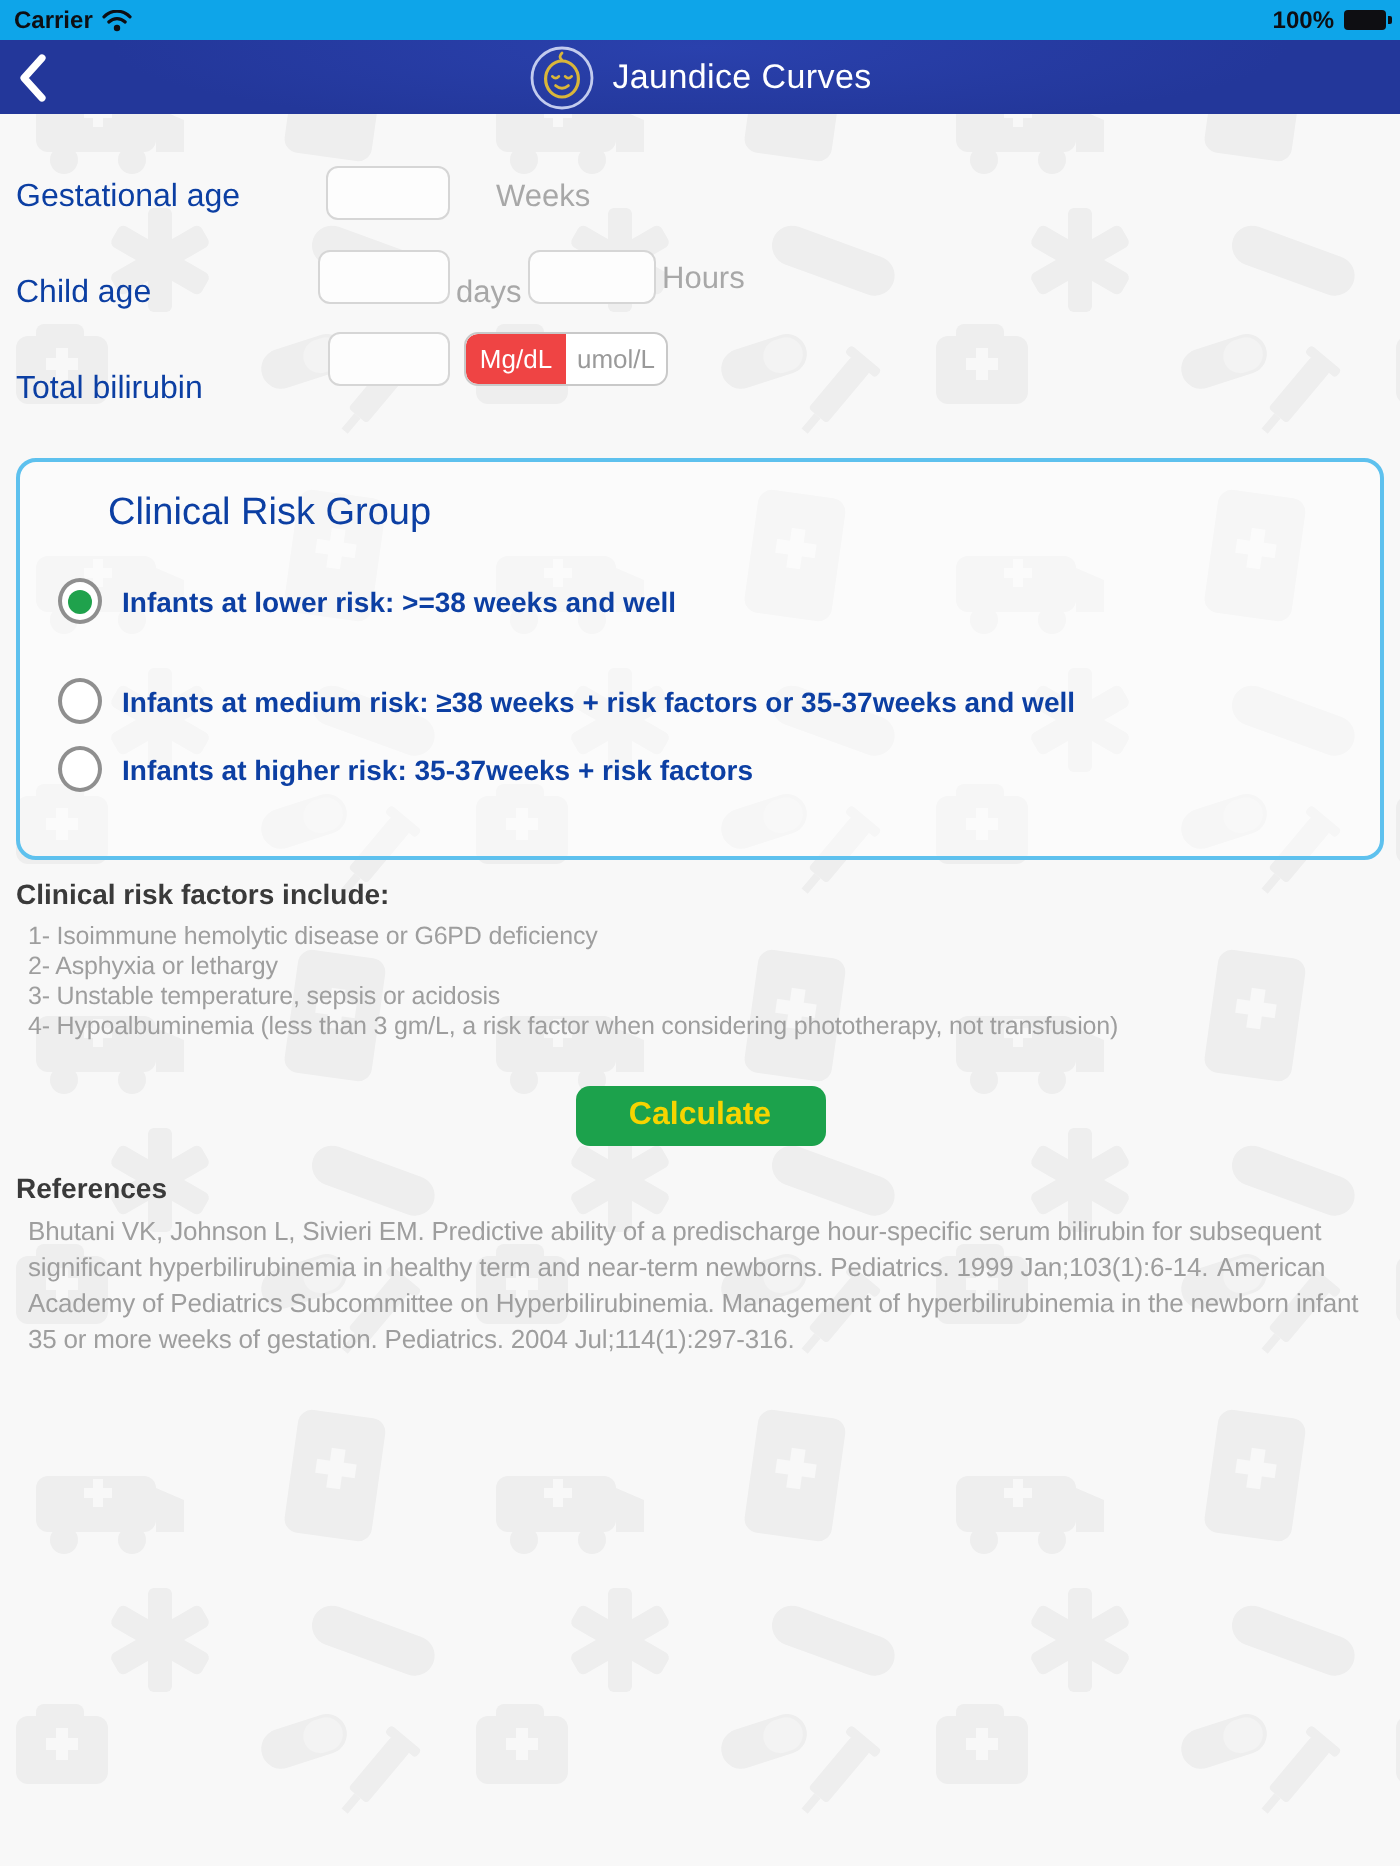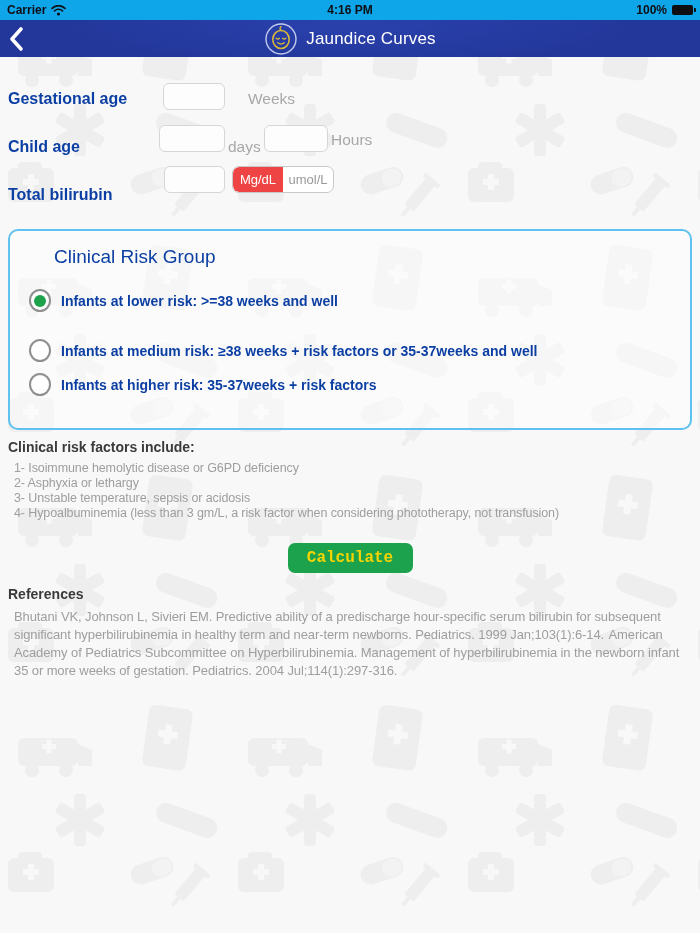--- a/index.html
+++ b/index.html
@@ -22,21 +22,21 @@
 
   
   .nav-bar { position:relative; height:37px; background:#23379a;
     background:radial-gradient(ellipse 420px 60px at 50% 10%, #2a41ad 0%, #23379a 70%); }
   .back-btn { position:absolute; left:8px; top:5px; width:26px; height:28px; display:flex; align-items:center; cursor:pointer; }
   .nav-center { position:absolute; left:0; right:0; top:0; height:37px; display:flex; align-items:center; justify-content:center; gap:8px; }
   .nav-title { color:#ffffff; font-size:17px; letter-spacing:0.2px; }
 
   
   .form { position:relative; height:165px; }
-  .f-label { position:absolute; font-size:16px; font-weight:700; color:#0c3fa3; }
+  .f-label { position:absolute; font-size:16px; font-weight:400; color:#0c3fa3; }
   .f-input { position:absolute; border:1px solid #d6d6d6; border-radius:6px; background:#fdfdfd; height:27px;
     font-size:14px; padding:0 6px; color:#333; outline:none; }
   .f-unit { position:absolute; font-size:15.5px; color:#a8a8a8; }
 
   .seg { position:absolute; left:232px; top:109px; width:102px; height:27px; display:flex;
     border:1px solid #c9c9c9; border-radius:7px; overflow:hidden; background:#fff; }
   .seg-item { width:51px; display:flex; align-items:center; justify-content:center; font-size:13px; color:#9a9a9a; cursor:pointer; }
   .seg-item.selected { background:#ef4444; color:#ffffff; border-radius:6px 0 0 6px; }
 
   
@@ -52,21 +52,21 @@
   .radio-label { font-size:14px; font-weight:700; color:#0c3fa3; }
 
   
   .rf-title { margin:9px 0 0 8px; font-size:14px; font-weight:700; color:#3a3a3a; }
   .rf-list { margin:6px 0 0 14px; }
   .rf-item { font-size:12.5px; line-height:15px; color:#9e9e9e; letter-spacing:-0.1px; }
 
   
   .btn-wrap { margin-top:22px; display:flex; justify-content:center; }
   .calc-btn { width:125px; height:30px; background:#1ca24c; border:none; border-radius:7px;
-    color:#f6d400; font-size:16px; font-weight:700; font-family:Liberation Mono, monospace; cursor:pointer; }
+    color:#f6d400; font-size:16px; font-weight:700; font-family:Liberation Sans, sans-serif; cursor:pointer; }
 
   
   .refs-title { margin:13px 0 0 8px; font-size:14px; font-weight:700; color:#3a3a3a; }
   .refs-body { margin:5px 8px 0 14px; width:676px; }
   .ref-entry { font-size:13px; line-height:15.5px; color:#9e9e9e; letter-spacing:-0.1px; }
 </style>
 </head>
 <body>
 
 <div class="screen">
@@ -129,21 +129,20 @@
 
     <div class="status-bar">
       <div class="status-left">
         <span>Carrier</span>
         <svg width="15" height="11" viewBox="0 0 15 11">
           <path d="M1 3.4 C3 1.4 5.1 0.6 7.5 0.6 C9.9 0.6 12 1.4 14 3.4" stroke="#0e0e12" stroke-width="1.6" fill="none" stroke-linecap="round"></path>
           <path d="M3.4 6 C4.6 4.9 6 4.3 7.5 4.3 C9 4.3 10.4 4.9 11.6 6" stroke="#0e0e12" stroke-width="1.6" fill="none" stroke-linecap="round"></path>
           <circle cx="7.5" cy="9" r="1.6" fill="#0e0e12"></circle>
         </svg>
       </div>
-      <div class="status-time">4:16 PM</div>
       <div class="status-right">
         <span>100%</span>
         <span class="batt"></span>
       </div>
     </div>
 
     <div class="nav-bar">
       <div class="back-btn">
         <svg width="16" height="26" viewBox="0 0 16 26">
           <polyline points="13,3 4,13 13,23" fill="none" stroke="#ffffff" stroke-width="3.6" stroke-linecap="round" stroke-linejoin="round"></polyline>

